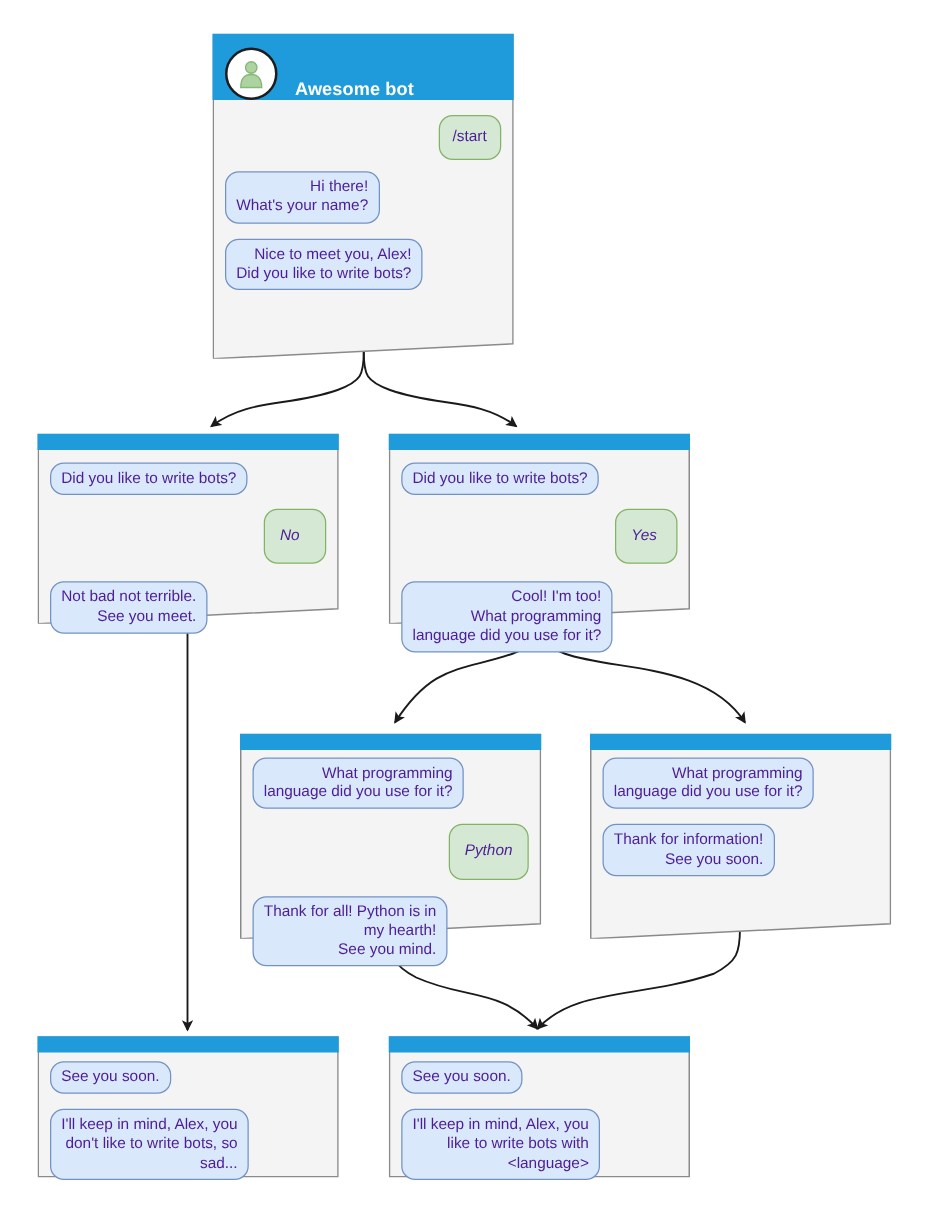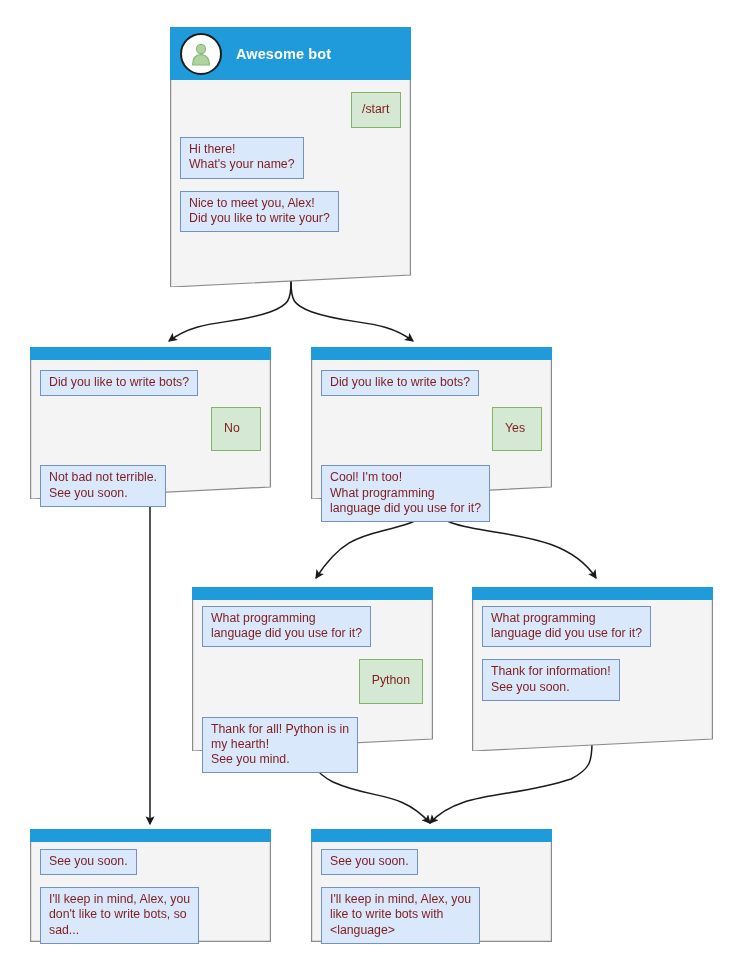--- a/index.html
+++ b/index.html
@@ -47,21 +47,21 @@
     width: 100%;
     padding: 0;
   }
 
   
   .card-header {
     position: relative;
     background: #1f9bdb;
     box-sizing: border-box;
     display: flex;
-    align-items: center;
+    align-items: flex-end;
   }
   .card-header.slim { height: 13px; }
   .card-header.tall {
     height: 53px;
     padding-left: 10px;
   }
 
   .avatar {
     width: 38px;
     height: 38px;
@@ -87,45 +87,45 @@
   .msgs {
     position: relative;
     padding: 10px 10px 0 10px;
     box-sizing: border-box;
   }
 
   .row {
     display: flex;
     margin-bottom: 9px;
   }
-  .row.left  { justify-content: flex-start; }
+  .row.left  { justify-content: flex-start; text-align: right; }
   .row.right { justify-content: flex-end; }
 
   .bubble {
     box-sizing: border-box;
-    border-radius: 0;
+    border-radius: 11px;
     padding: 4px 8px 5px 8px;
     font-size: 12.3px;
     line-height: 15.2px;
-    color: #7f1d1d;
+    color: #4c1d95;
     white-space: pre-line;
     max-width: 215px;
   }
   .bubble.bot {
     background: #dae8fc;
     border: 1px solid #7292c4;
   }
   .bubble.user {
     background: #d5e8d4;
     border: 1px solid #82b366;
     min-width: 50px;
     padding: 9px 10px 10px 10px;
     text-align: left;
   }
-  .bubble.user.tallpad { padding: 13px 12px 14px 12px; }
+  .bubble.user.tallpad { padding: 13px 12px 14px 12px; font-style: italic; }
 </style>
 </head>
 <body>
 
 <div id="canvas">
 
   <svg class="edges" viewBox="0 0 743 971" width="743" height="971">
     <defs>
       <marker id="arrow" markerWidth="10" markerHeight="10" refX="5.2" refY="3" orient="auto" markerUnits="strokeWidth">
         <path d="M0,0 L6,3 L0,6 L1.4,3 z" fill="#1a1a1a"></path>
@@ -161,42 +161,42 @@
       <div class="msgs" style="padding-top:12px;">
         <div class="row right">
           <div class="bubble user">/start</div>
         </div>
         <div class="row left" style="margin-bottom:12px;">
           <div class="bubble bot">Hi there!
 What's your name?</div>
         </div>
         <div class="row left">
           <div class="bubble bot">Nice to meet you, Alex!
-Did you like to write your?</div>
+Did you like to write bots?</div>
         </div>
       </div>
     </div>
   </div>
 
   <div class="card" style="left:30px; top:347px; width:241px; height:152px;">
     <svg class="card-shape" viewBox="0 0 241 152" preserveAspectRatio="none">
       <path d="M0.6,0.6 L240.4,0.6 L240.4,140 L0.6,152 Z" fill="#f4f4f4" stroke="#8a8a8a" stroke-width="1.2"></path>
     </svg>
     <div class="card-inner">
       <div class="card-header slim"></div>
       <div class="msgs">
         <div class="row left" style="margin-bottom:11px;">
           <div class="bubble bot">Did you like to write bots?</div>
         </div>
         <div class="row right" style="margin-bottom:14px;">
           <div class="bubble user tallpad">No</div>
         </div>
         <div class="row left">
           <div class="bubble bot">Not bad not terrible.
-See you soon.</div>
+See you meet.</div>
         </div>
       </div>
     </div>
   </div>
 
   <div class="card" style="left:311px; top:347px; width:241px; height:152px;">
     <svg class="card-shape" viewBox="0 0 241 152" preserveAspectRatio="none">
       <path d="M0.6,0.6 L240.4,0.6 L240.4,140 L0.6,152 Z" fill="#f4f4f4" stroke="#8a8a8a" stroke-width="1.2"></path>
     </svg>
     <div class="card-inner">

